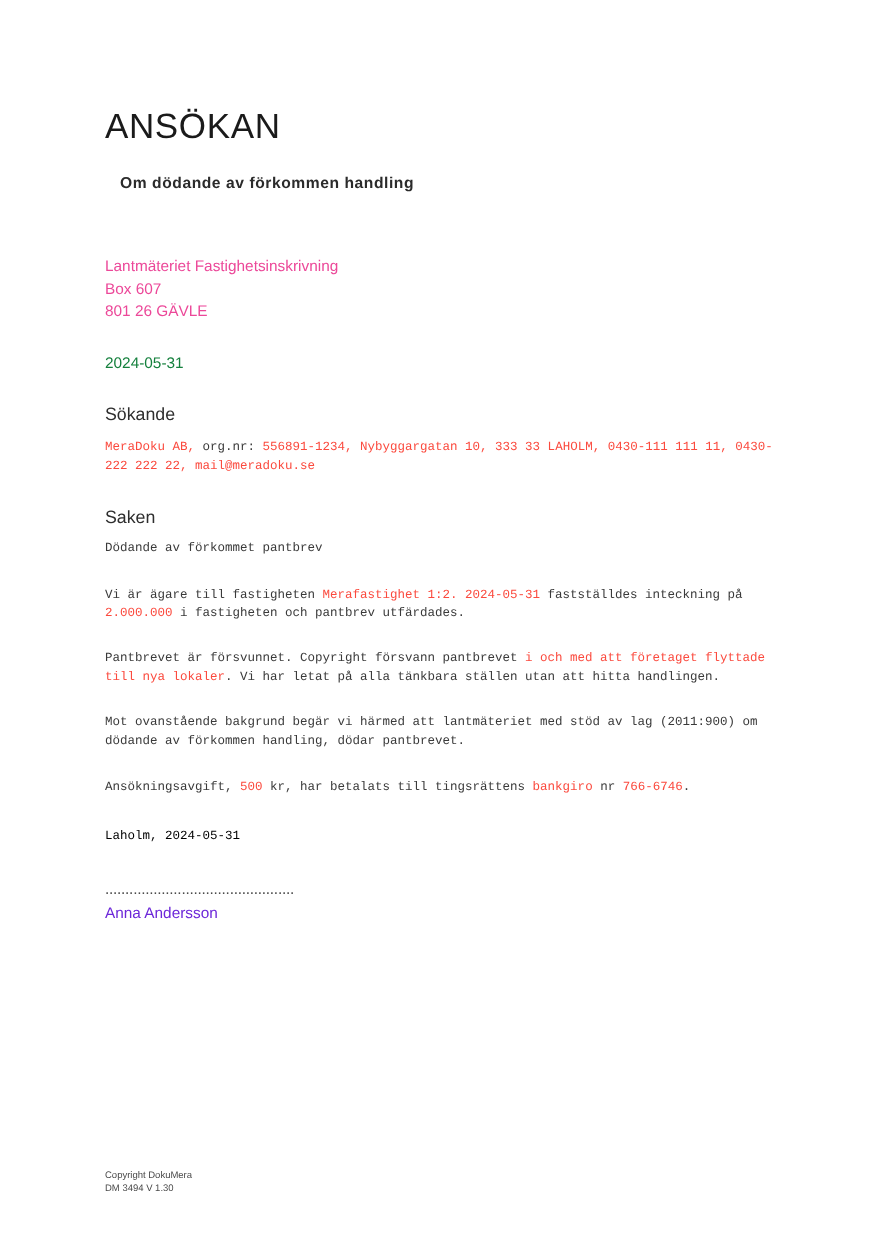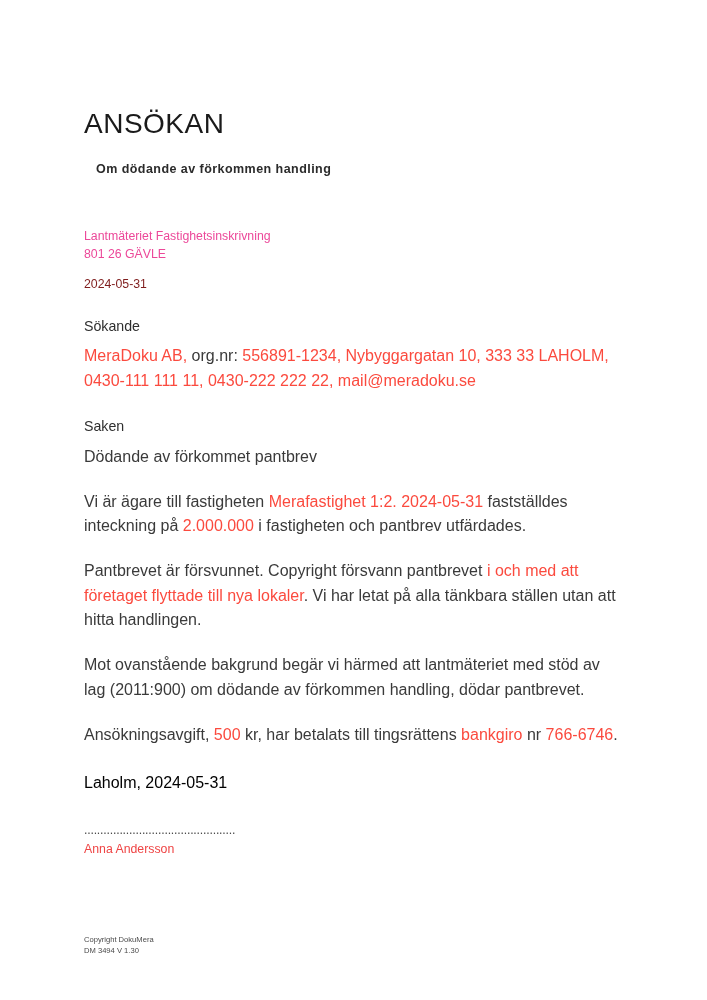--- a/index.html
+++ b/index.html
@@ -25,21 +25,21 @@
     width: 538px;
   }
 
   
   .doc-title {
     font-size: 28px;
     font-weight: 400;
     color: #1a1a1a;
     letter-spacing: 0.5px;
     margin: 0;
-    padding-top: 109px;
+    padding-top: 86px;
     line-height: 1.1;
   }
   .doc-subtitle {
     font-size: 12.5px;
     font-weight: 700;
     color: #2b2b2b;
     letter-spacing: 0.45px;
     margin: 12px;
     padding-top: 10px;
     line-height: 1.2;
@@ -50,62 +50,63 @@
   .blk { color: #3a3a3a; }
 
   .addr-block {
     margin-top: 50px;
     font-size: 12.3px;
     line-height: 1.47;
     color: #ec4899;
   }
   .addr-line { display: block; }
   .date-line {
-    margin-top: 12px;
+    margin-top: 23px;
     font-size: 12.3px;
-    color: #7f1d1d;
+    color: #15803d;
     line-height: 1.47;
   }
 
   .section {
     margin-top: 24px;
   }
   .section-heading {
     font-size: 14.2px;
     font-weight: 400;
     color: #2e2e2e;
     margin: 0 0 9px 0;
     line-height: 1.3;
   }
   .para {
-    font-size: 16px;
+    font-size: 10px;
     line-height: 1.52;
     color: #3a3a3a;
     margin: 0 0 14px 0;
+    font-family: Liberation Mono, monospace;
   }
   .para:last-child { margin-bottom: 0; }
   .para.tight { margin-bottom: 0; }
 
   .gap-lg { margin-top: 21px; }
 
   
   .sig-block { margin-top: 28px; }
   .sig-line {
     font-size: 12.3px;
     color: #4a4a4a;
     letter-spacing: -0.2px;
     line-height: 1;
     width: 152px;
     overflow: hidden;
     white-space: nowrap;
     margin-bottom: 4px;
   }
   .sig-name {
     font-size: 12.3px;
-    color: #ef4444;
+    color: #6d28d9;
     line-height: 1.47;
   }
 
   
   .page-number {
     position: absolute;
     left: 0;
     right: 0;
     top: 919px;
     text-align: center;
@@ -127,20 +128,21 @@
 
 <div class="page">
 
   <div class="content">
 
     <h1 class="doc-title">ANSÖKAN</h1>
     <div class="doc-subtitle">Om dödande av förkommen handling</div>
 
     <div class="addr-block">
       <span class="addr-line">Lantmäteriet Fastighetsinskrivning</span>
+      <span class="addr-line">Box 607</span>
       <span class="addr-line">801 26 GÄVLE</span>
     </div>
 
     <div class="date-line">2024-05-31</div>
 
     <div class="section">
       <div class="section-heading">Sökande</div>
       <p class="para">
         <span class="red">MeraDoku AB,</span><span class="blk">&nbsp;</span><span class="blk">org.nr:</span><span class="blk">&nbsp;</span><span class="red">556891-1234, Nybyggargatan 10, 333 33 LAHOLM, 0430-111 111 11, 0430-222 222 22, mail@meradoku.se</span>
       </p>

